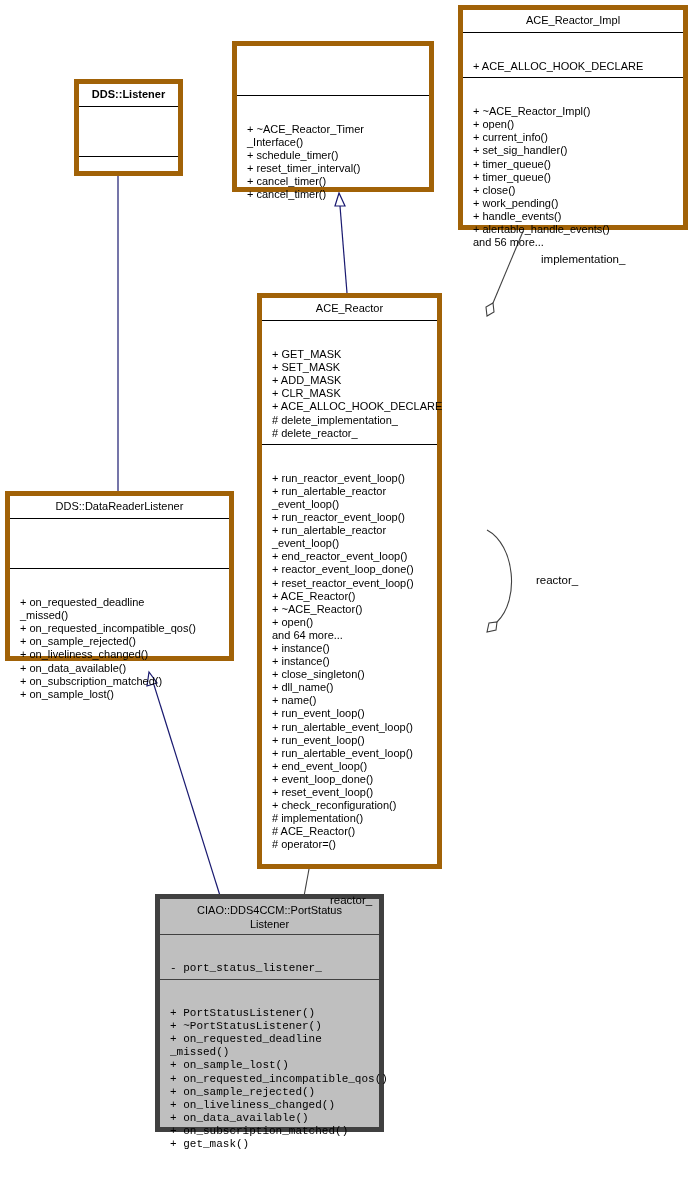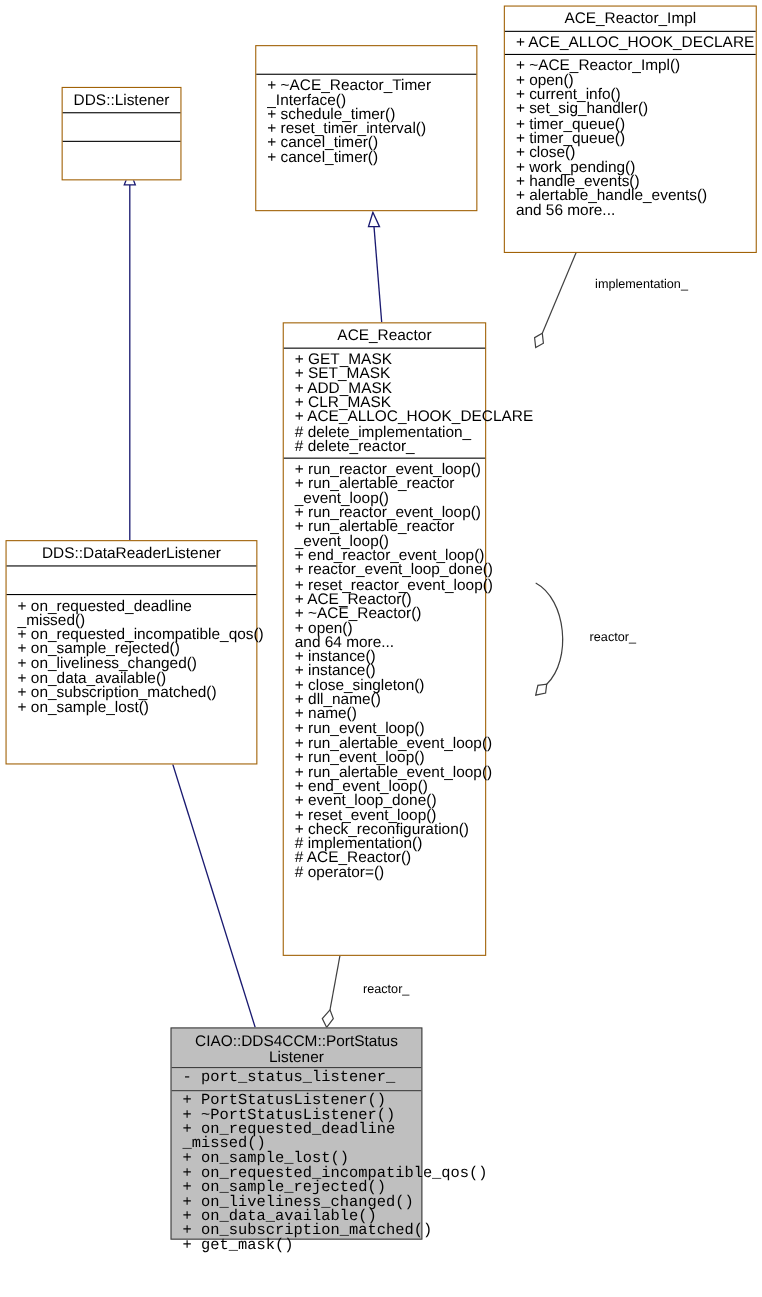--- a/index.html
+++ b/index.html
@@ -1,24 +1,24 @@
 <!DOCTYPE html>
 <html><head>
 <meta charset="utf-8">
 <style>
   html, body { margin: 0; padding: 0; background: #ffffff; }
   body { width: 693px; height: 1179px; position: relative; overflow: hidden;
          font-family: "Liberation Sans", "DejaVu Sans", sans-serif; color: #000; }
   svg.edges { position: absolute; left: 0; top: 0; width: 693px; height: 1179px; }
-  .cls { position: absolute; border: 1px solid #a16207; background: #fff; box-sizing: border-box;
-         font-size: 14px; line-height: 13.1px; }
+  .cls { position: absolute; border: 5px solid #a16207; background: #fff; box-sizing: border-box;
+         font-size: 11px; line-height: 13.1px; }
   .cls.focus { background: #bfbfbf; border-color: #404040; }
   .cls .title { text-align: center; border-bottom: 1px solid #000; padding: 4px 4px 5px 4px; white-space: pre-line; }
   .cls.focus .title { border-bottom-color: #404040; line-height: 14px; padding: 4px 4px 3px 4px; }
-  .cls .sec { border-bottom: 1px solid #000; padding: 3px 4px 4px 10px; min-height: 16px; box-sizing: border-box; }
+  .cls .sec { border-bottom: 1px solid #000; padding: 3px 4px 4px 10px; min-height: 16px; box-sizing: border-box; margin-top: 24px; }
   .cls.focus .sec { border-bottom-color: #404040; font-family: Liberation Mono, monospace; }
   .cls .sec:last-child { border-bottom: none; }
   .cls .sec .row { white-space: nowrap; }
   .cls .sec .row.cont { margin-left: -0px; }
   .lbl { position: absolute; font-size: 11.5px; white-space: nowrap; margin-left: 22px; }
 </style>
 </head>
 <body>
 
 <svg class="edges" xmlns="http://www.w3.org/2000/svg">
@@ -47,21 +47,21 @@
     <path d="M487,530 C515,545 520,600 497,622" fill="none" stroke="#404040" stroke-width="1.1"></path>
     <polygon points="487,632 489,623 497,622 496,630" fill="#fff" stroke="#404040" stroke-width="1.1"></polygon>
   </g>
 
   <g>
     <line x1="309" y1="869" x2="300" y2="918" stroke="#404040" stroke-width="1.1"></line>
     <polygon points="297,934 293,926 300,918 303,926" fill="#fff" stroke="#404040" stroke-width="1.1"></polygon>
   </g>
 </svg>
 
-<div class="cls" style="left:56px; top:79px; width:109px; height:85px;">
+<div class="cls" style="left:74px; top:79px; width:109px; height:97px;font-weight:bold;">
   <div class="title">DDS::Listener</div>
   <div class="sec" style="height:26px;"></div>
   <div class="sec" style="height:26px;"></div>
 </div>
 
 <div class="cls" style="left:232px; top:41px; width:202px; height:151px;">
   <div class="sec" style="height:26px;"></div>
   <div class="sec" style="padding-left:10px;">
     <div class="row">+ ~ACE_Reactor_Timer</div>
     <div class="row cont">_Interface()</div>
@@ -129,36 +129,36 @@
       <div class="row">+ end_event_loop()</div>
       <div class="row">+ event_loop_done()</div>
       <div class="row">+ reset_event_loop()</div>
       <div class="row">+ check_reconfiguration()</div>
       <div class="row"># implementation()</div>
       <div class="row"># ACE_Reactor()</div>
       <div class="row"># operator=()</div>
     </div>
 </div>
 
-<div class="cls" style="left:5px; top:491px; width:229px; height:204px;">
+<div class="cls" style="left:5px; top:491px; width:229px; height:170px;">
   <div class="title">DDS::DataReaderListener</div>
   <div class="sec" style="height:26px;"></div>
   <div class="sec" id="drl-methods">
       <div class="row">+ on_requested_deadline</div>
       <div class="row">_missed()</div>
       <div class="row">+ on_requested_incompatible_qos()</div>
       <div class="row">+ on_sample_rejected()</div>
       <div class="row">+ on_liveliness_changed()</div>
       <div class="row">+ on_data_available()</div>
       <div class="row">+ on_subscription_matched()</div>
       <div class="row">+ on_sample_lost()</div>
     </div>
 </div>
 
-<div class="cls focus" style="left:155px; top:934px; width:229px; height:193px;">
+<div class="cls focus" style="left:155px; top:894px; width:229px; height:238px;">
   <div class="title">CIAO::DDS4CCM::PortStatus
 Listener</div>
   <div class="sec">
     <div class="row">- port_status_listener_</div>
   </div>
   <div class="sec" id="psl-methods">
       <div class="row">+ PortStatusListener()</div>
       <div class="row">+ ~PortStatusListener()</div>
       <div class="row">+ on_requested_deadline</div>
       <div class="row">_missed()</div>

